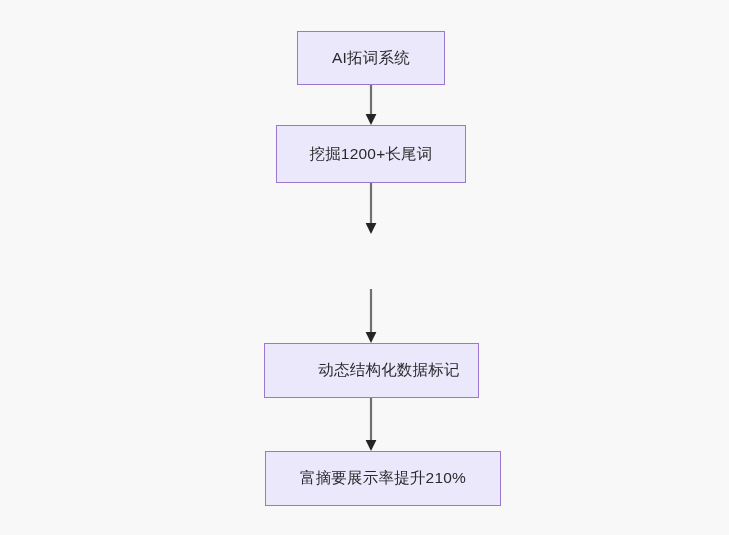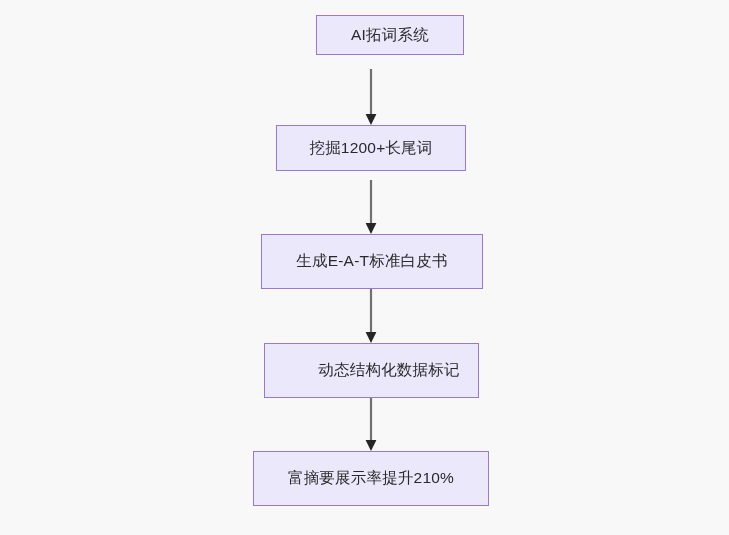--- a/index.html
+++ b/index.html
@@ -32,25 +32,25 @@
   }
   .node-label {
     color: #29292b;
     font-size: 15.5px;
     line-height: 1.2;
     letter-spacing: 0.2px;
     white-space: nowrap;
     font-weight: 400;
   }
   
-  #node-0 { left: 297px; top: 15px;  width: 148px; height: 40px; margin-left: 19px; }
-  #node-1 { left: 276px; top: 125px; width: 190px; height: 46px; }
+  #node-0 { left: 297px; top: 31px;  width: 148px; height: 54px; }
+  #node-1 { left: 276px; top: 125px; width: 190px; height: 58px; }
   #node-2 { left: 261px; top: 234px; width: 222px; height: 55px; }
   #node-3 { left: 264px; top: 343px; width: 215px; height: 55px; padding-left: 35px; }
-  #node-4 { left: 253px; top: 451px; width: 236px; height: 55px; }
+  #node-4 { left: 265px; top: 451px; width: 236px; height: 55px; }
 
   .edge {
     position: absolute;
     left: 0;
     top: 0;
     width: 729px;
     height: 535px;
     pointer-events: none;
   }
   .edge-line {
@@ -92,23 +92,20 @@
   </svg>
 
   <div class="node" id="node-0">
     <span class="node-label">AI拓词系统</span>
   </div>
 
   <div class="node" id="node-1">
     <span class="node-label">挖掘1200+长尾词</span>
   </div>
 
-  <div class="node" id="node-2">
-    <span class="node-label">生成E-A-T标准白皮书</span>
-  </div>
 
   <div class="node" id="node-3">
     <span class="node-label">动态结构化数据标记</span>
   </div>
 
   <div class="node" id="node-4">
     <span class="node-label">富摘要展示率提升210%</span>
   </div>
 
 </div>

